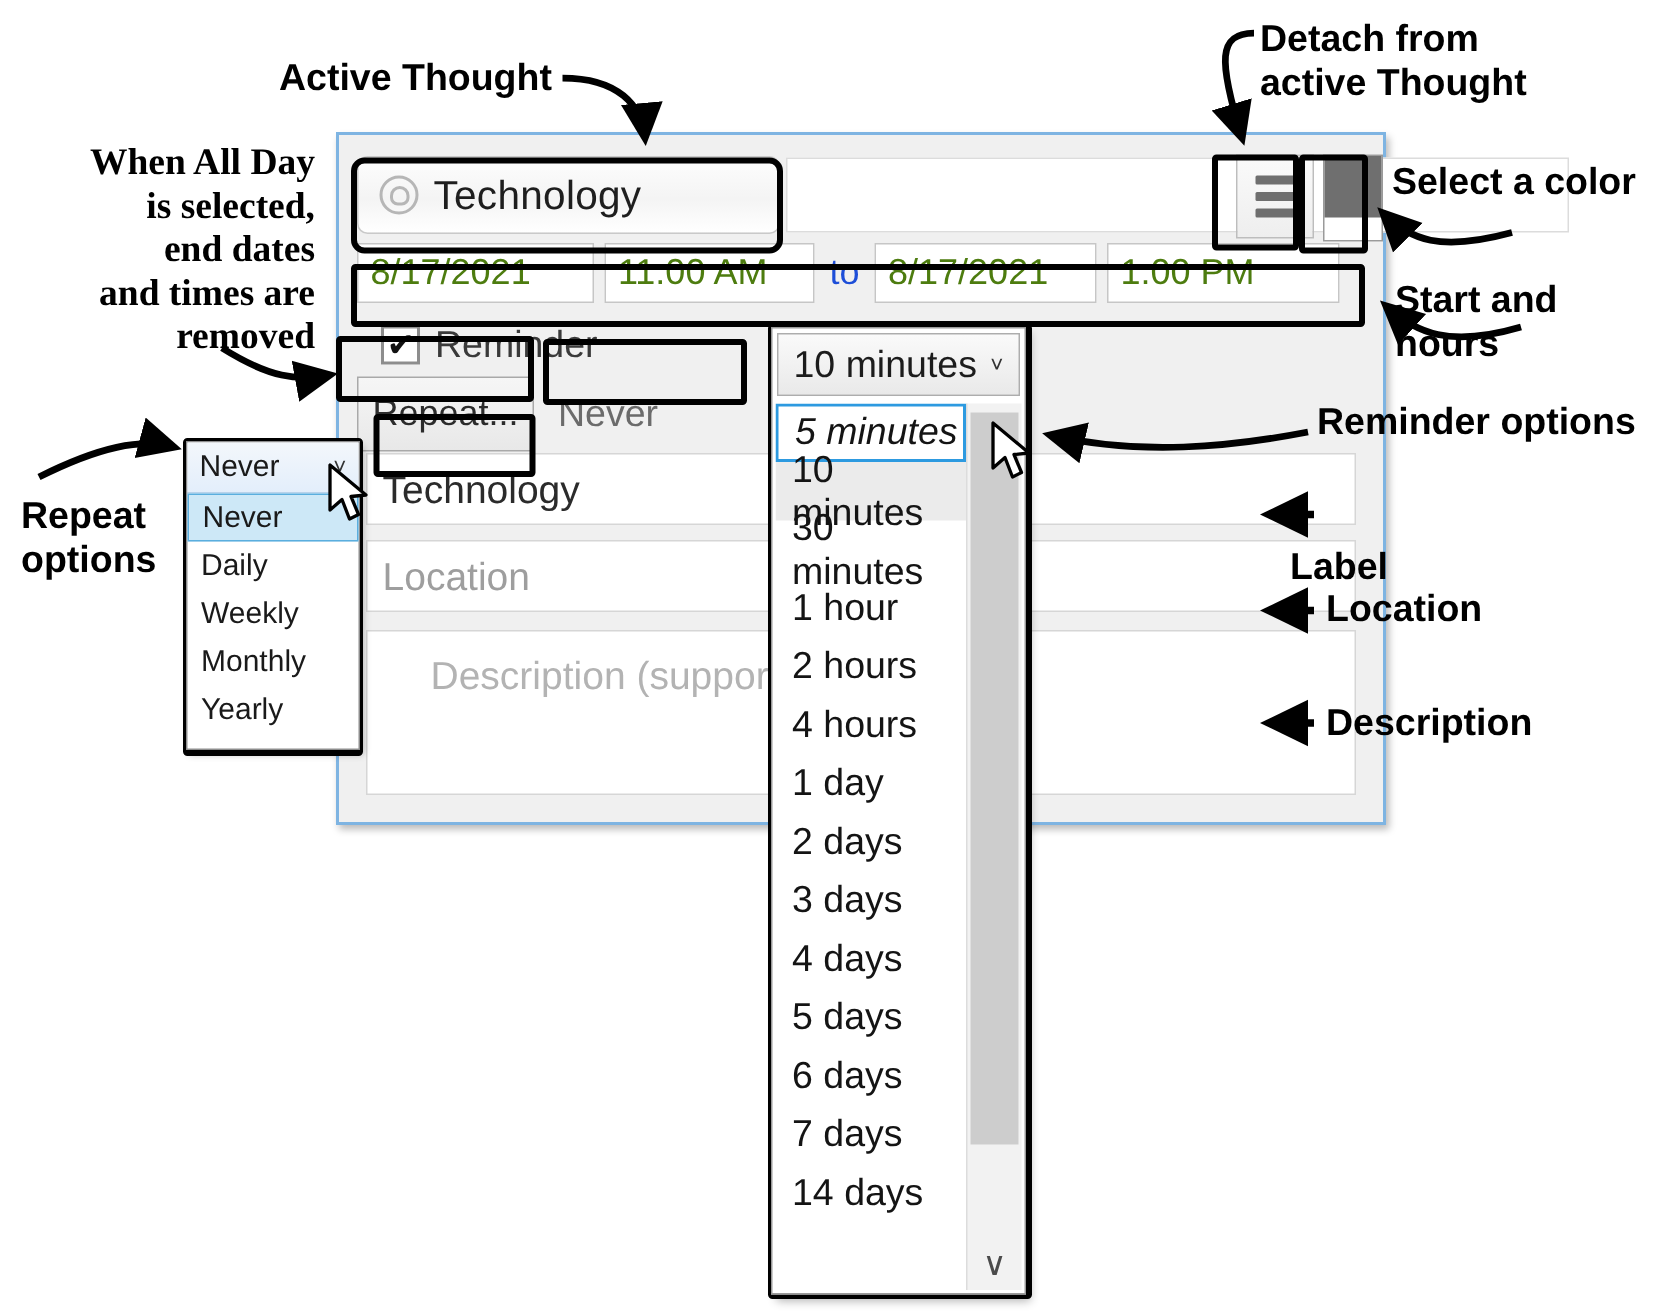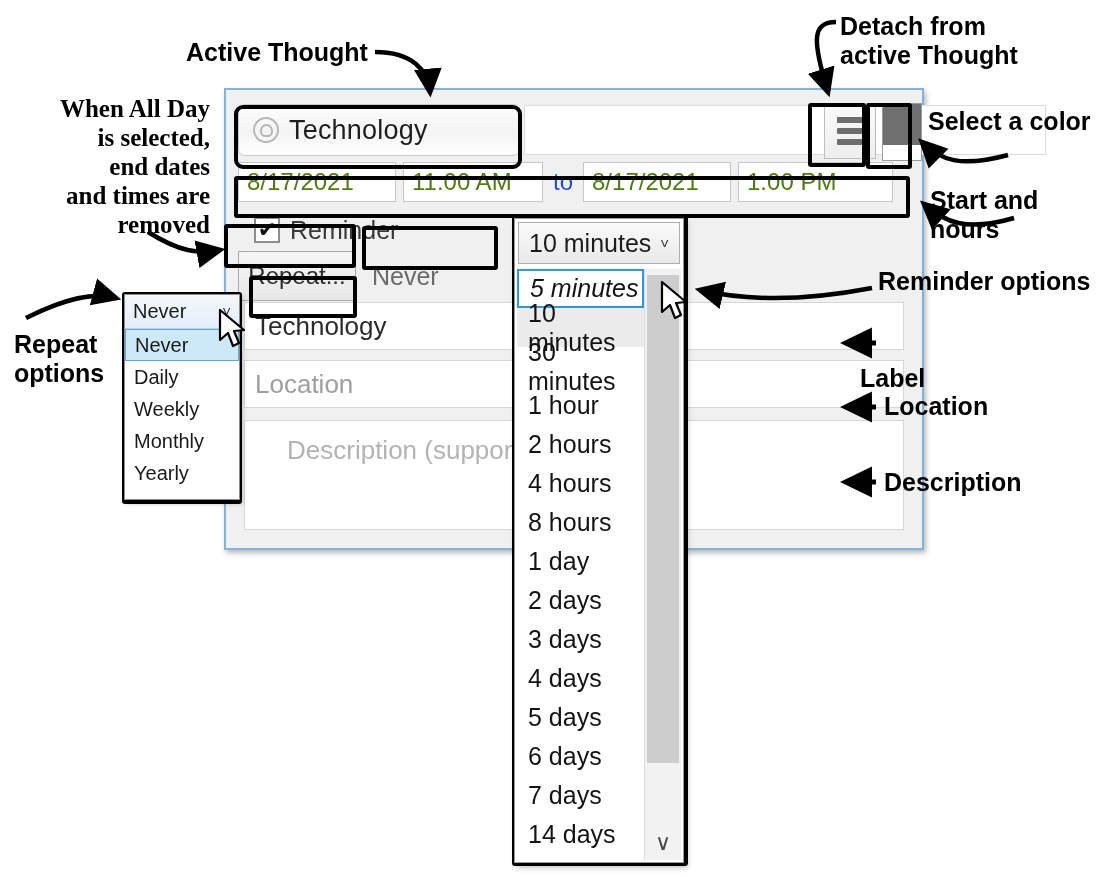--- a/index.html
+++ b/index.html
@@ -270,21 +270,20 @@
     <span class="chev">˅</span>
   </div>
 
   <div id="remlist">
     <div class="opt active">5 minutes</div>
     <div class="opt hover">10 minutes</div>
     <div class="opt">30 minutes</div>
     <div class="opt">1 hour</div>
     <div class="opt">2 hours</div>
     <div class="opt">4 hours</div>
-    <div class="opt">8 hours</div>
     <div class="opt">1 day</div>
     <div class="opt">2 days</div>
     <div class="opt">3 days</div>
     <div class="opt">4 days</div>
     <div class="opt">5 days</div>
     <div class="opt">6 days</div>
     <div class="opt">7 days</div>
     <div class="opt">14 days</div>
   </div>
 

